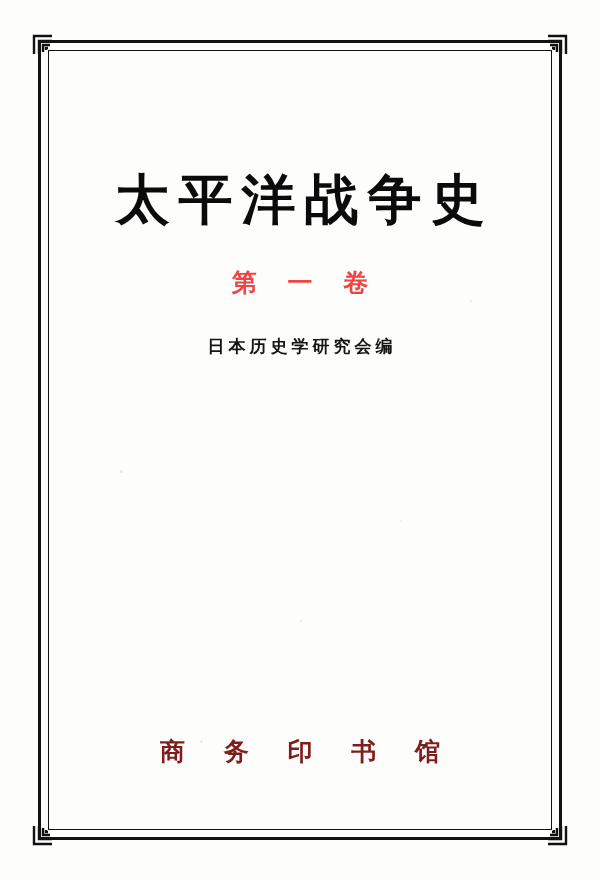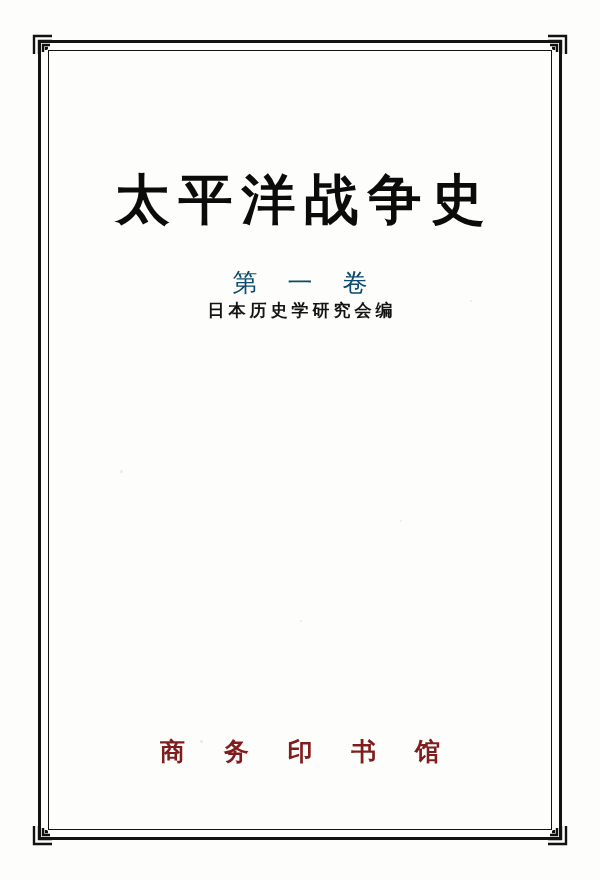--- a/index.html
+++ b/index.html
@@ -73,28 +73,29 @@
     text-indent: 9px;
     color: #0b0b0b;
     line-height: 1;
     white-space: nowrap;
   }
 
   .volume {
     margin-top: 40px;
     font-family: "DejaVu Serif", "Liberation Serif", serif;
     font-size: 25px;
-    font-weight: 400;
+    font-weight: 700;
     letter-spacing: 11px;
     text-indent: 11px;
-    color: #0c4a6e;
+    color: #ef4444;
     white-space: nowrap;
   }
 
   .editor {
+    margin-top: 36px;
     font-family: "DejaVu Serif", "Liberation Serif", serif;
     font-size: 17px;
     font-weight: 700;
     letter-spacing: 4px;
     text-indent: 4px;
     color: #141414;
     white-space: nowrap;
   }
 
   .publisher-wrap {

